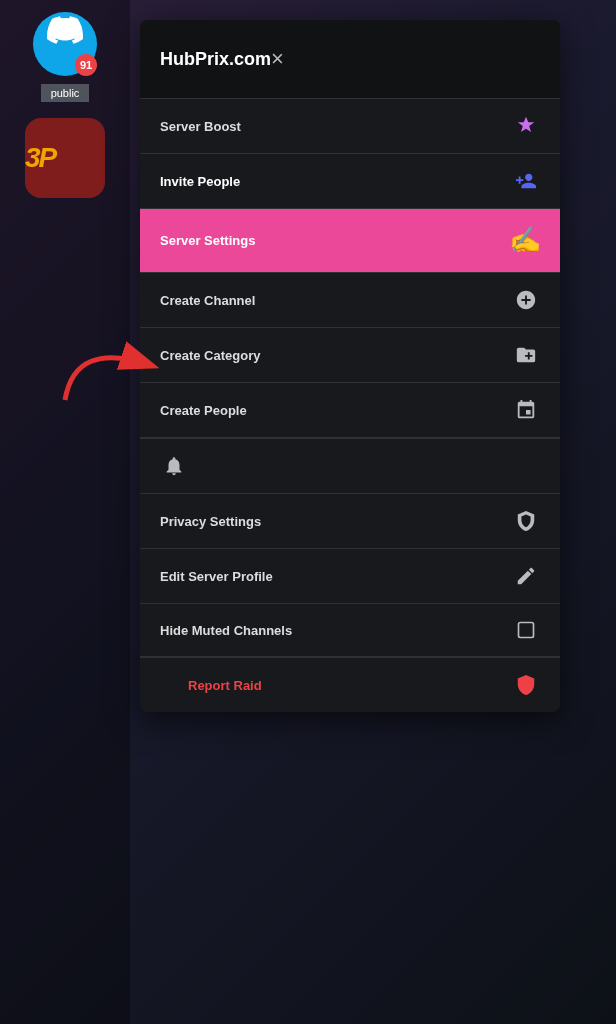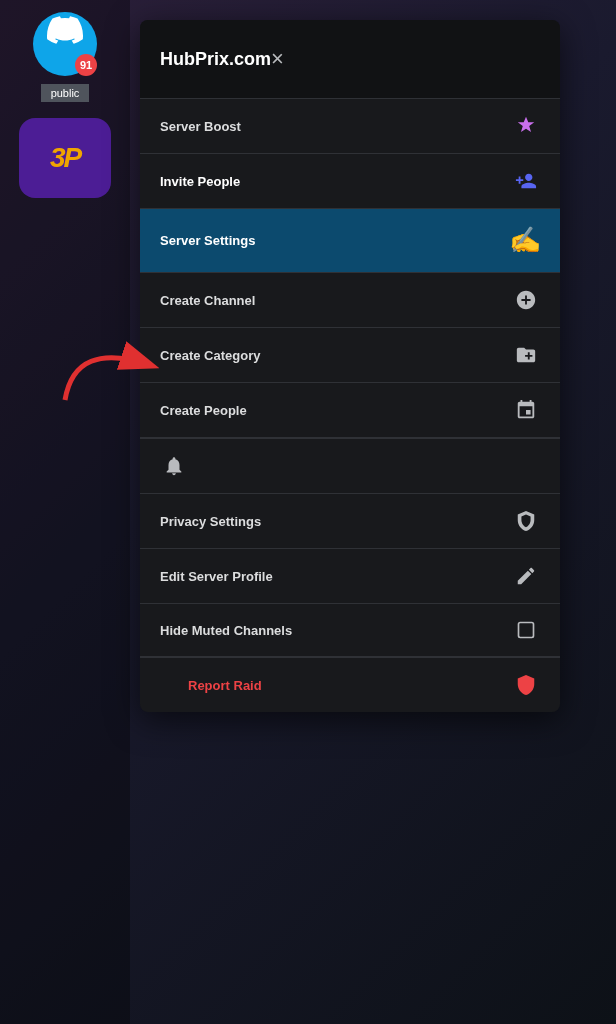--- a/index.html
+++ b/index.html
@@ -68,27 +68,26 @@
 
     .public-tag {
       background: #4f545c;
       color: white;
       font-size: 11px;
       padding: 3px 10px;
       border-radius: 0;
     }
 
     .server-icon {
-      width: 92px;
+      width: 80px;
       height: 80px;
-      background: #4c1d95;
+      background: #7f1d1d;
       border-radius: 16px;
       display: flex;
       align-items: center;
-      justify-content: center;
       margin-top: 8px;
     }
 
     .server-text {
       font-size: 28px;
       font-weight: 900;
       color: #f0a500;
       font-style: italic;
       letter-spacing: -2px;
     }
@@ -136,21 +135,21 @@
       cursor: pointer;
       border-bottom: 1px solid #2f3136;
       transition: background 0.1s;
     }
 
     .menu-item:last-child {
       border-bottom: none;
     }
 
     .menu-item.highlighted {
-      background: #0c4a6e;
+      background: #ec4899;
     }
 
     .menu-item-label {
       font-size: 13px;
       font-weight: 600;
       color: #dcddde;
     }
 
     .menu-item.highlighted .menu-item-label {
       color: white;

